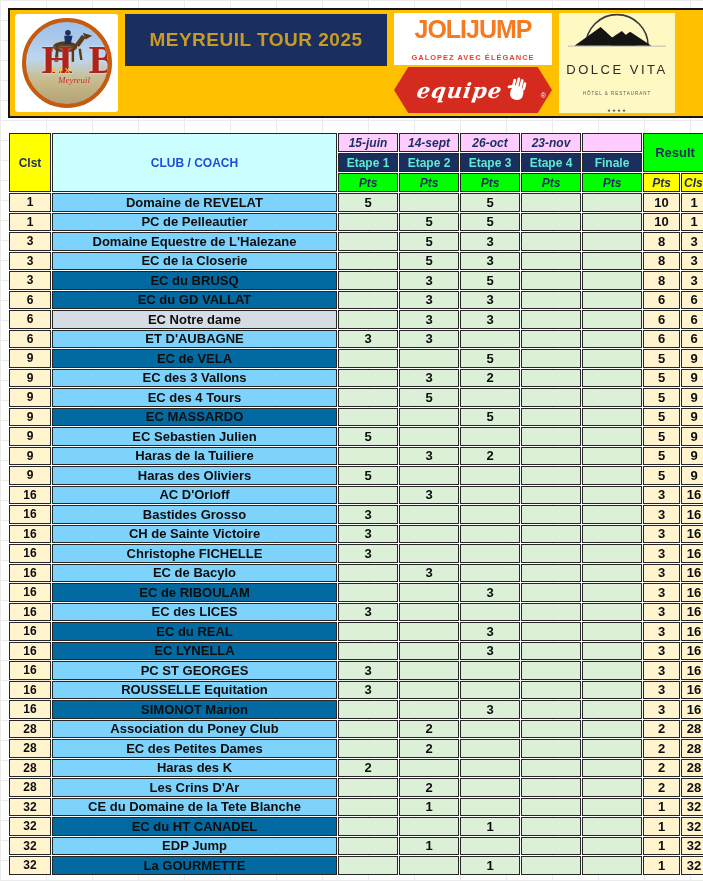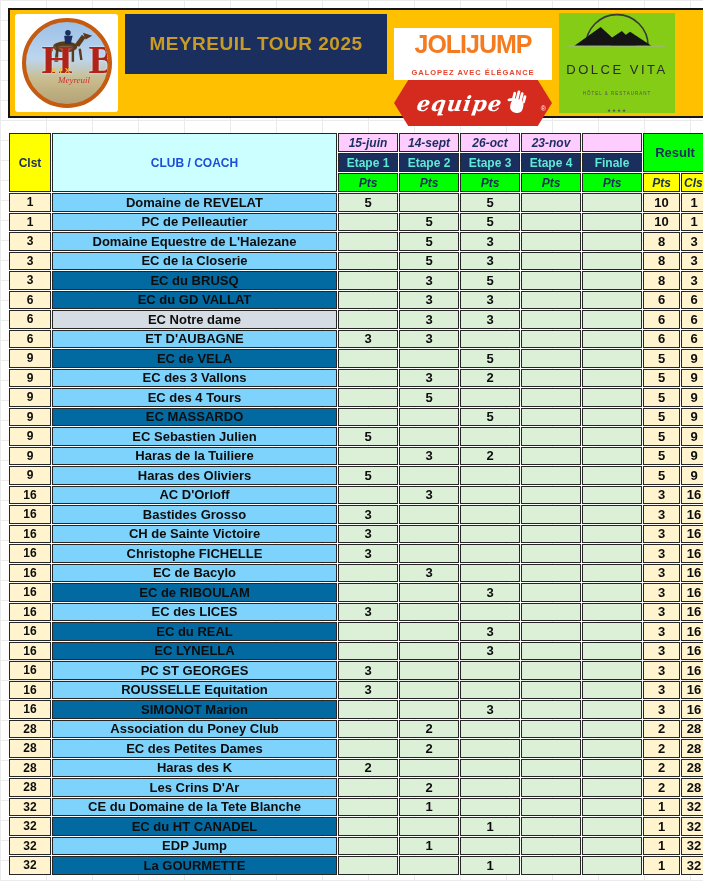--- a/index.html
+++ b/index.html
@@ -39,44 +39,44 @@
     letter-spacing:16px;text-indent:16px;line-height:1;
     text-shadow:0 0 2px rgba(255,255,255,.8);
   }
   .hb-line1{position:absolute;left:0;right:9px;top:44px;text-align:center;
     font-size:8px;font-weight:bold;color:#E7C235;letter-spacing:3px;}
   .hb-line2{position:absolute;left:0;right:0;top:53px;text-align:center;
     font-family:"Liberation Serif",serif;font-style:italic;font-size:9px;color:#C33;padding-left:15px;}
 
   .title-col{flex:0 0 262px;height:98px;display:flex;flex-direction:column;justify-content:space-between;}
   .title-box{
-    height:60px;background:#1B2F5E;display:flex;align-items:center;justify-content:center;
+    height:52px;background:#1B2F5E;display:flex;align-items:center;justify-content:center;
     color:#C79B25;font-weight:bold;font-size:19px;letter-spacing:.5px;
   }
-  .sponsor-col{flex:0 0 158px;height:126px;display:flex;flex-direction:column;justify-content:flex-end;}
+  .sponsor-col{flex:0 0 158px;height:100px;display:flex;flex-direction:column;justify-content:space-between;}
   .jolijump{
     height:52px;background:#fff;display:flex;flex-direction:column;align-items:center;justify-content:center;
   }
   .jj-name{color:#F47B20;font-weight:bold;font-size:25px;line-height:1;letter-spacing:-1px;}
   .jj-tag{color:#E8432E;font-weight:bold;font-size:7.5px;letter-spacing:1px;margin-top:11px;}
   .equipe{height:46px;display:flex;align-items:center;justify-content:center;}
   .eq-hex{
     width:158px;height:46px;background:#D52B1E;position:relative;
     clip-path:polygon(9% 0,91% 0,100% 50%,91% 100%,9% 100%,0 50%);
     display:flex;align-items:center;justify-content:center;gap:4px;
   }
   .eq-text{
     color:#fff;font-family:"DejaVu Serif",serif;font-style:italic;font-weight:bold;
     font-size:21px;transform:skewX(-8deg);letter-spacing:1px;
   }
   .eq-hand{width:22px;height:26px;}
   .eq-r{color:#fff;font-size:7px;position:absolute;right:6px;bottom:14px;}
 
   .dolce-box{
-    flex:0 0 116px;height:100px;background:#84cc16;
+    flex:0 0 116px;height:100px;background:#fef9c3;
     display:flex;flex-direction:column;align-items:center;justify-content:center;gap:12px;
   }
   .dv-mountains{width:100px;height:36px;}
   .dv-name{color:#2b2b2b;font-size:13px;letter-spacing:2.5px;margin-top:1px;}
   .dv-tag{color:#555;font-size:4.5px;letter-spacing:1px;margin-top:2px;}
   .dv-stars{color:#555;font-size:4.5px;letter-spacing:1px;}
 
   
   table.grid{
     position:absolute;left:8px;top:132px;

